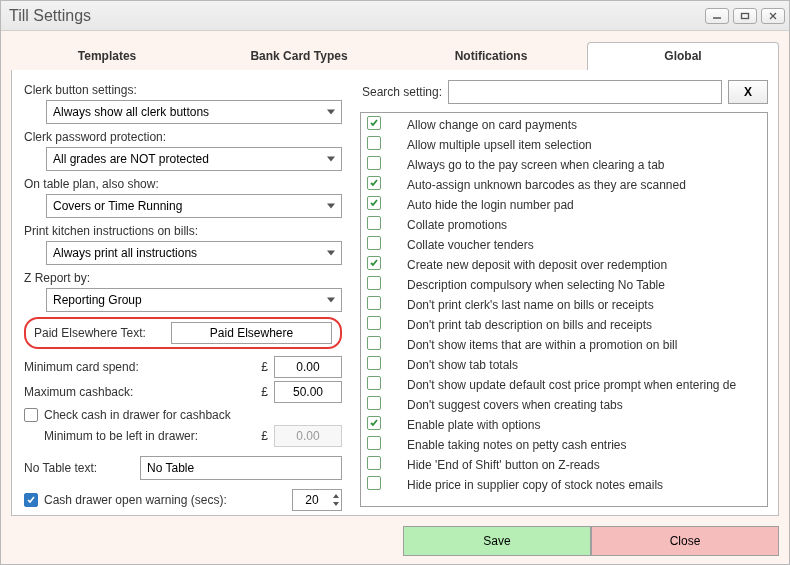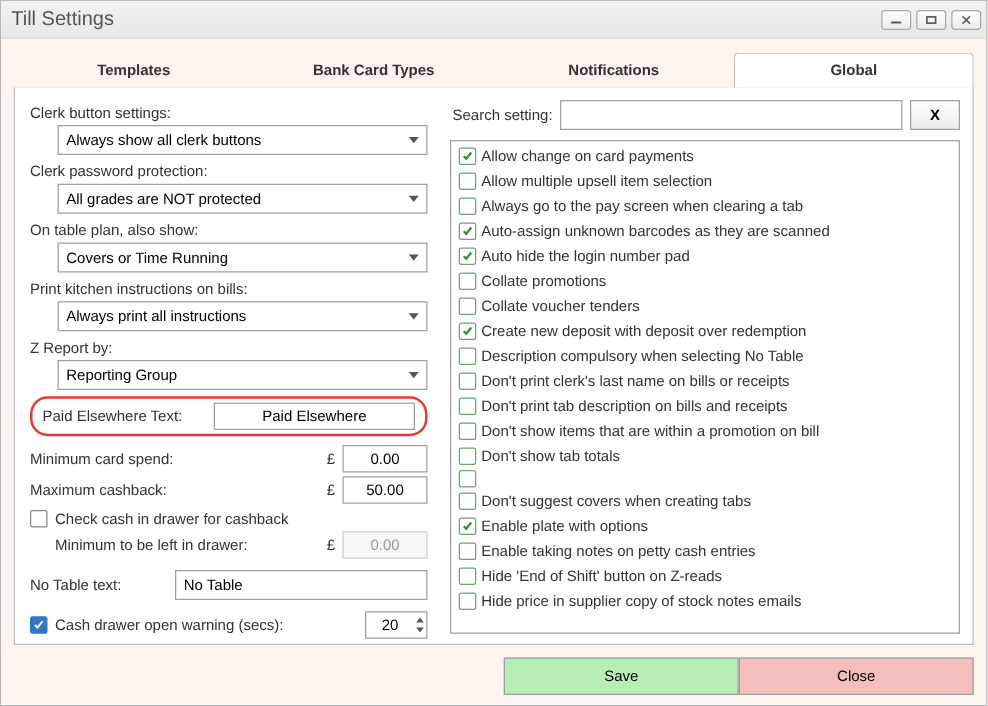--- a/index.html
+++ b/index.html
@@ -216,22 +216,21 @@
   .settings-list {
     flex: 1;
     overflow-y: scroll;
     border: 1px solid #9f9f9f;
     margin-left: 6px;
     padding: 2px 2px 2px 4px;
     background: #fff;
   }
   .setting-row {
     display: flex;
-    align-items: center;
-    gap: 4px;
+    gap: 26px;
     padding: 1px 2px;
     line-height: 18px;
     white-space: nowrap;
   }
   
   .settings-list::-webkit-scrollbar { width: 16px; }
   .settings-list::-webkit-scrollbar-track { background: #f0f0f0; }
   .settings-list::-webkit-scrollbar-thumb { background: #c7c7c7; border: 1px solid #a8a8a8; border-radius: 2px; }
 
   
@@ -433,20 +432,21 @@
           <div class="setting-row">
             <span class="chkbox"></span>
             <span>Don't show items that are within a promotion on bill</span>
           </div>
           <div class="setting-row">
             <span class="chkbox"></span>
             <span>Don't show tab totals</span>
           </div>
           <div class="setting-row">
             <span class="chkbox"></span>
+            <span>Don't show update default cost price prompt when entering de</span>
           </div>
           <div class="setting-row">
             <span class="chkbox"></span>
             <span>Don't suggest covers when creating tabs</span>
           </div>
           <div class="setting-row">
             <span class="chkbox checked">
               <svg width="10" height="10" viewBox="0 0 10 10">
                 <polyline points="2,5 4,7 8,2" fill="none" stroke="#2e8f3a" stroke-width="1.8"></polyline>
               </svg>

